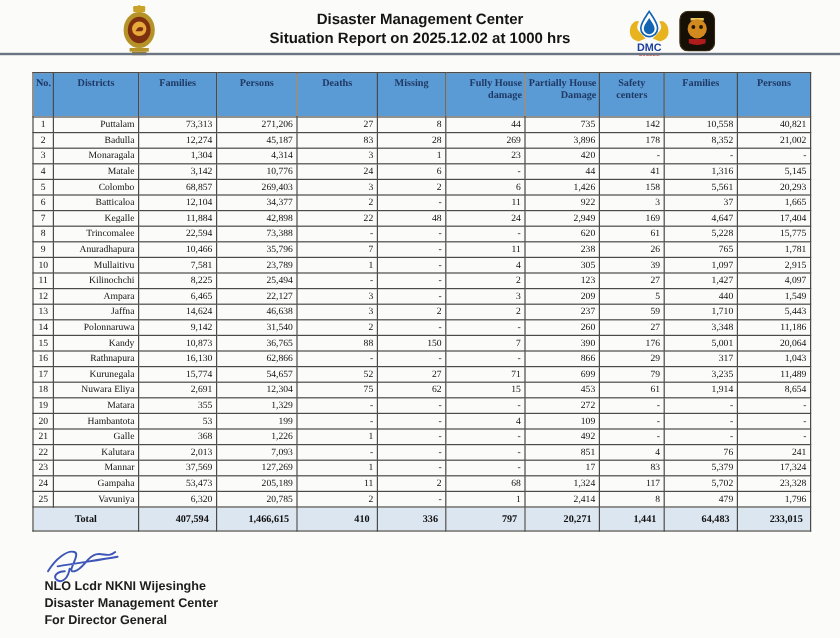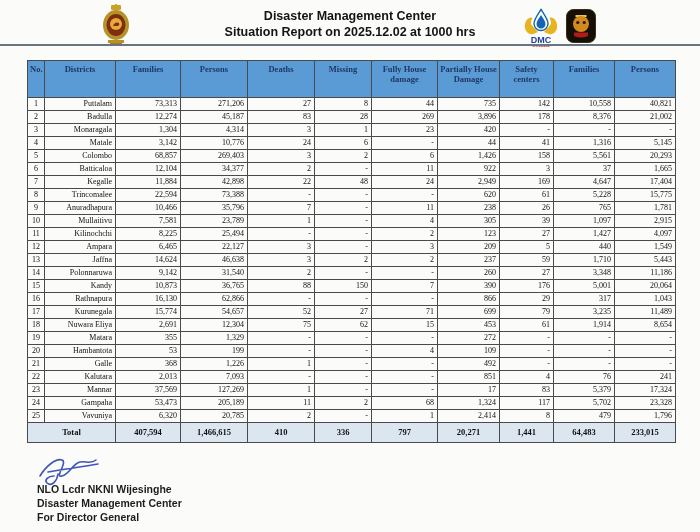--- a/index.html
+++ b/index.html
@@ -26,21 +26,21 @@
   }
   tbody td{
     font-family:"Liberation Serif",serif;font-size:8px;
     height:12px;line-height:12px;padding:0 3px;color:#111;
   }
   tfoot td{
     background:#dce6f1;font-family:"Liberation Serif",serif;
     font-weight:bold;font-size:8.5px;height:19px;line-height:19px;
     padding:0 6px;color:#111;
   }
-  .ha-l{text-align:left;} .ha-c{text-align:center;} .ha-r{text-align:center;}
+  .ha-l{text-align:left;} .ha-c{text-align:center;} .ha-r{text-align:right;}
   td.c0{text-align:center;} td.c1{text-align:right;}
   td.c2,td.c3,td.c4,td.c5,td.c6,td.c7,td.c8,td.c9,td.c10{text-align:right;}
 
   
   .signature{position:absolute;left:30px;top:448px;width:100px;height:44px;}
   .sig-lines{position:absolute;left:37px;top:482px;color:#1d1d1d;}
   .sig-line{font-size:10.5px;font-weight:bold;line-height:14px;font-family:"Liberation Sans",sans-serif;}
 </style>
 </head>
 <body>
@@ -130,21 +130,21 @@
           <tr>
             <td class="c0">2</td>
             <td class="c1">Badulla</td>
             <td class="c2">12,274</td>
             <td class="c3">45,187</td>
             <td class="c4">83</td>
             <td class="c5">28</td>
             <td class="c6">269</td>
             <td class="c7">3,896</td>
             <td class="c8">178</td>
-            <td class="c9">8,376</td>
+            <td class="c9">8,352</td>
             <td class="c10">21,002</td>
           </tr>
           <tr>
             <td class="c0">3</td>
             <td class="c1">Monaragala</td>
             <td class="c2">1,304</td>
             <td class="c3">4,314</td>
             <td class="c4">3</td>
             <td class="c5">1</td>
             <td class="c6">23</td>

